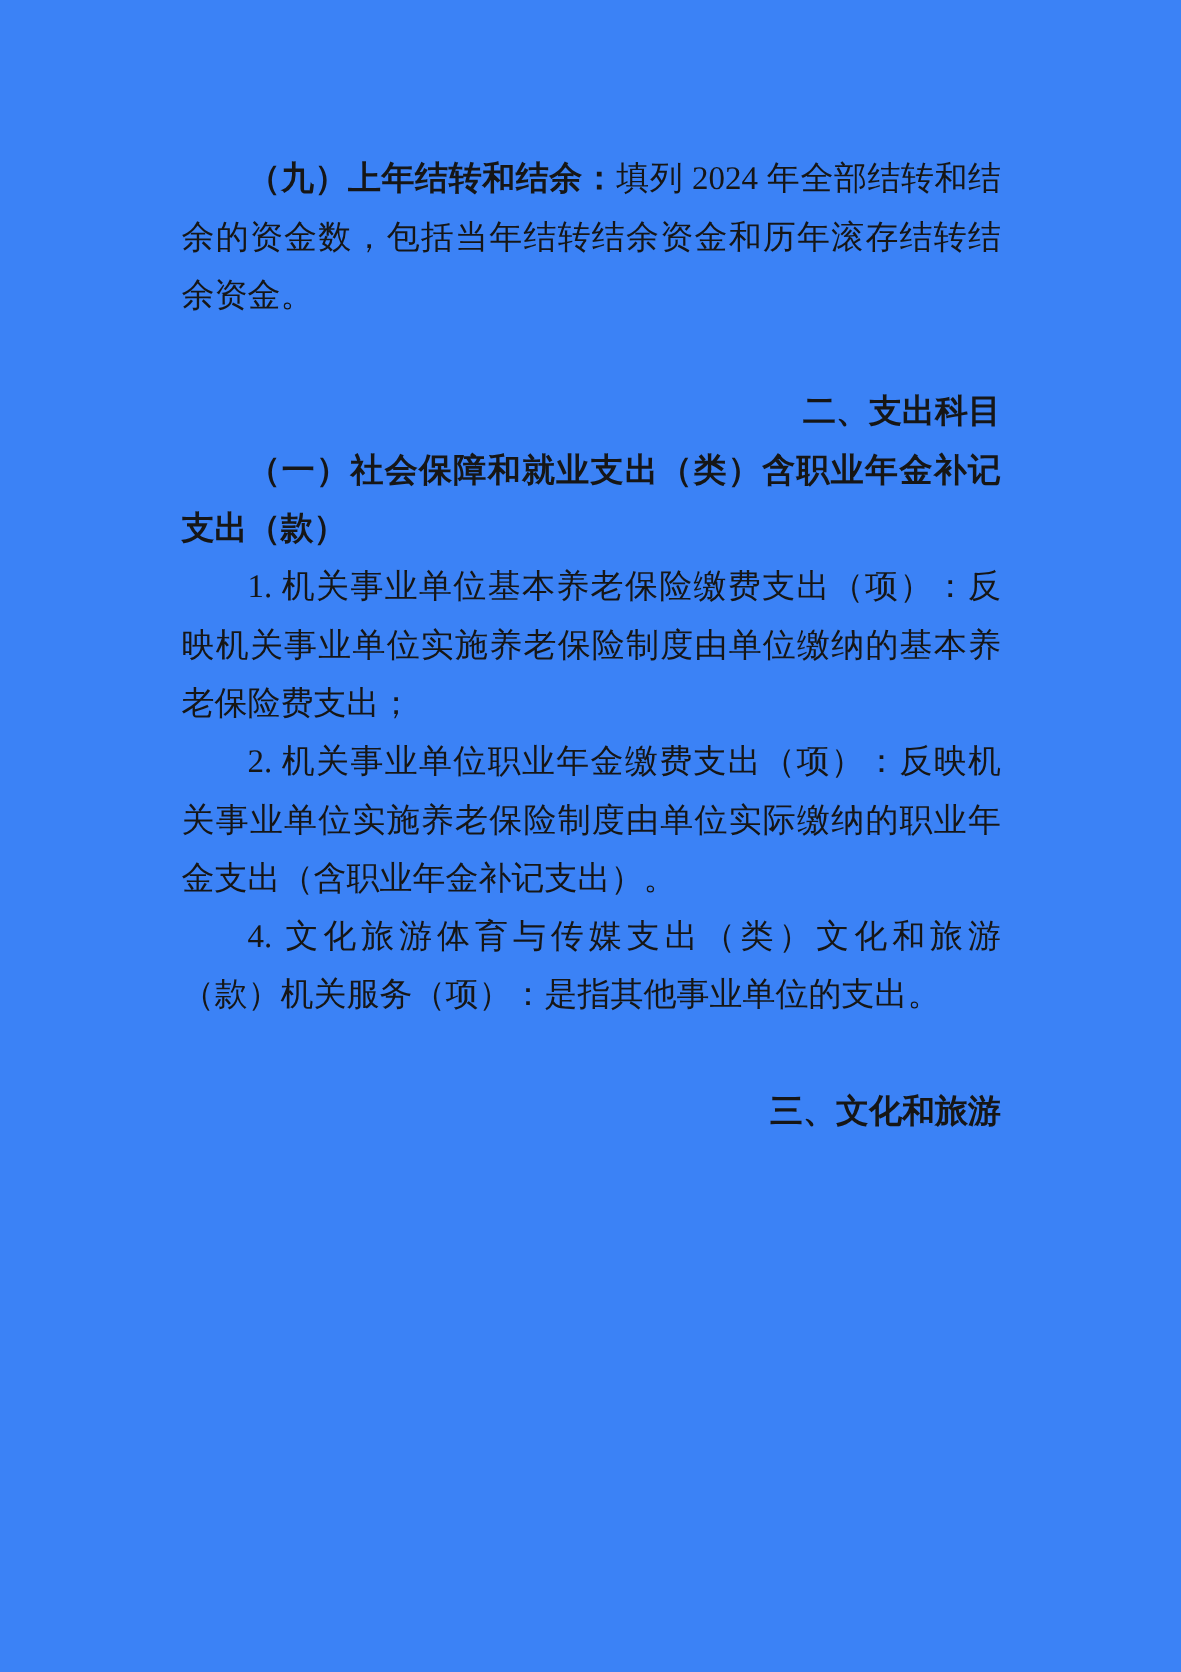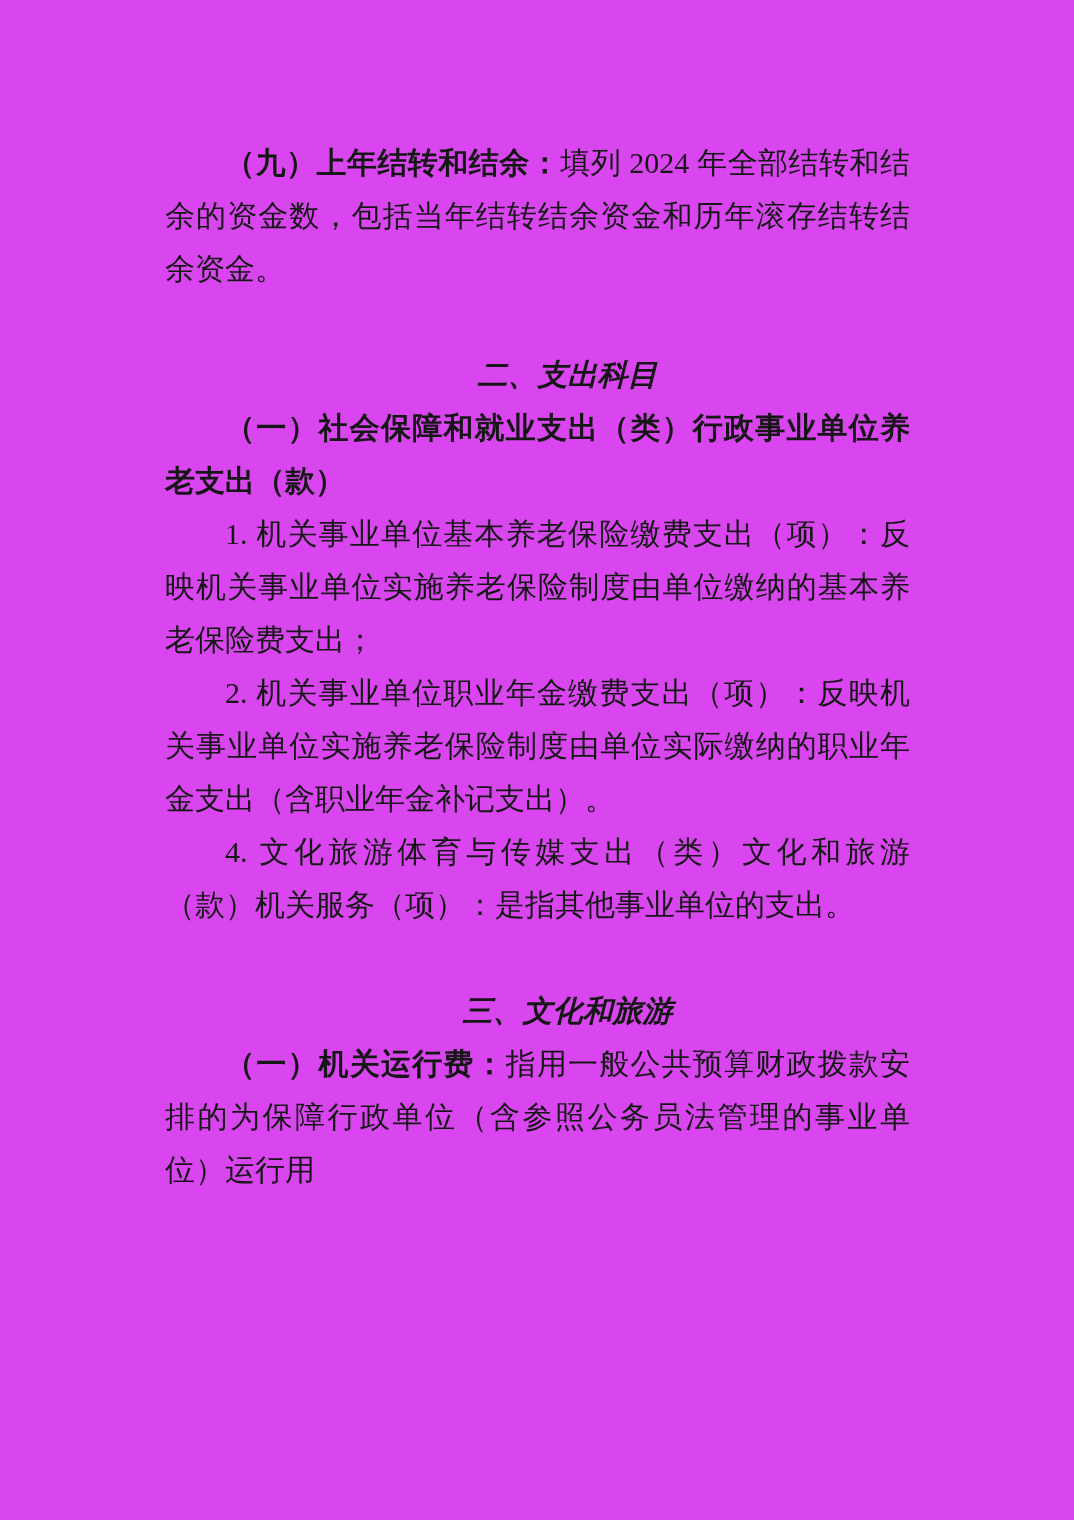--- a/index.html
+++ b/index.html
@@ -4,21 +4,21 @@
 <style>
   html, body {
     margin: 0;
     padding: 0;
     background: #ffffff;
   }
   .page {
     position: relative;
     width: 1074px;
     height: 1520px;
-    background: #d946ef;
+    background: #3b82f6;
     color: #161616;
     font-family: "Liberation Serif", "DejaVu Serif", serif;
     overflow: hidden;
   }
   .content {
     position: absolute;
     left: 165px;
     top: 136px;
     width: 745px;
   }
@@ -27,38 +27,36 @@
     font-size: 30px;
     line-height: 53px;
     text-indent: 2em;
     text-align: justify;
     text-justify: inter-character;
     word-break: break-all;
   }
   .para.heading {
     font-family: "Liberation Sans", "DejaVu Sans", sans-serif;
     font-weight: 700;
-    text-align: center;
+    text-align: right;
     margin-top: 53px;
-    font-style: italic;
   }
   .para.subheading {
     font-weight: 600;
   }
   .para .lead {
     font-weight: 700;
   }
 </style>
 </head>
 <body>
 
 <div class="page">
   <div class="content" id="doc-content">
       <p class="para body"><span class="lead">（九）上年结转和结余：</span><span>填列 2024 年全部结转和结余的资金数，包括当年结转结余资金和历年滚存结转结余资金。</span></p>
       <p class="para heading"><span>二、支出科目</span></p>
-      <p class="para subheading"><span>（一）社会保障和就业支出（类）行政事业单位养老支出（款）</span></p>
+      <p class="para subheading"><span>（一）社会保障和就业支出（类）含职业年金补记支出（款）</span></p>
       <p class="para body"><span>1. 机关事业单位基本养老保险缴费支出（项）：反映机关事业单位实施养老保险制度由单位缴纳的基本养老保险费支出；</span></p>
       <p class="para body"><span>2. 机关事业单位职业年金缴费支出（项）：反映机关事业单位实施养老保险制度由单位实际缴纳的职业年金支出（含职业年金补记支出）。</span></p>
       <p class="para body"><span>4. 文化旅游体育与传媒支出（类）文化和旅游（款）机关服务（项）：是指其他事业单位的支出。</span></p>
       <p class="para heading"><span>三、文化和旅游</span></p>
-      <p class="para body"><span class="lead">（一）机关运行费：</span><span>指用一般公共预算财政拨款安排的为保障行政单位（含参照公务员法管理的事业单位）运行用</span></p>
     </div>
 </div>
 
 </body></html>

